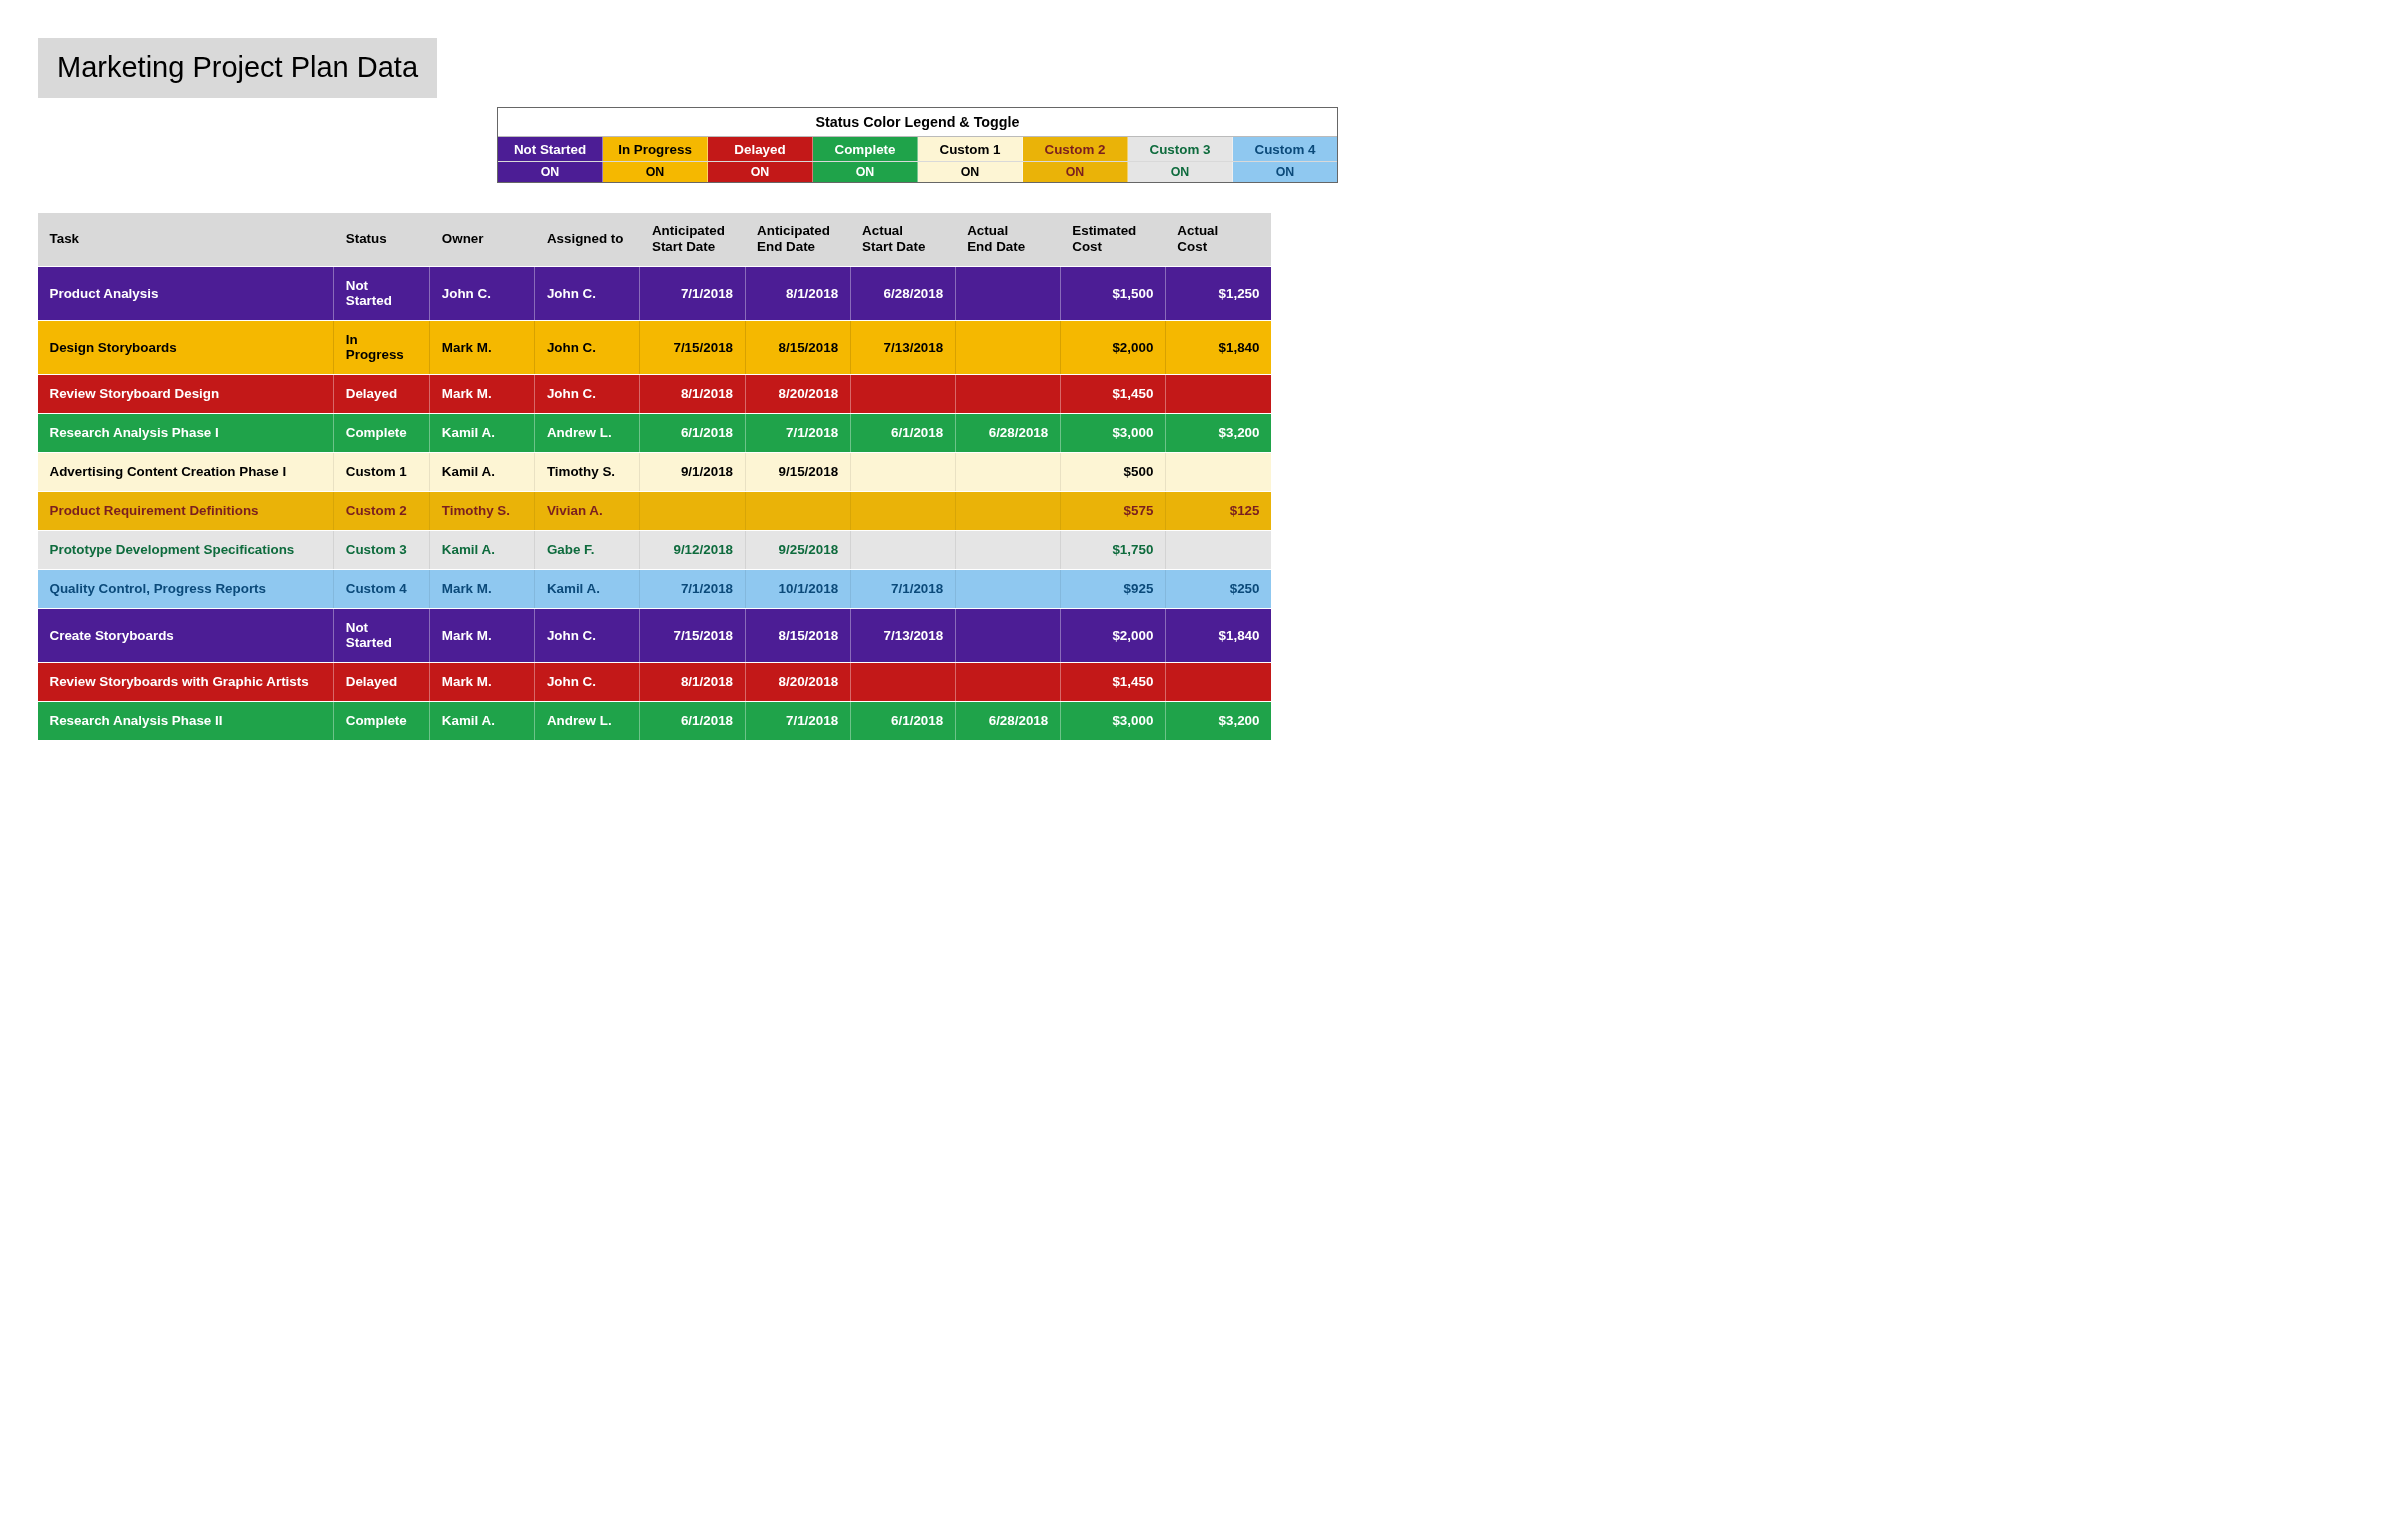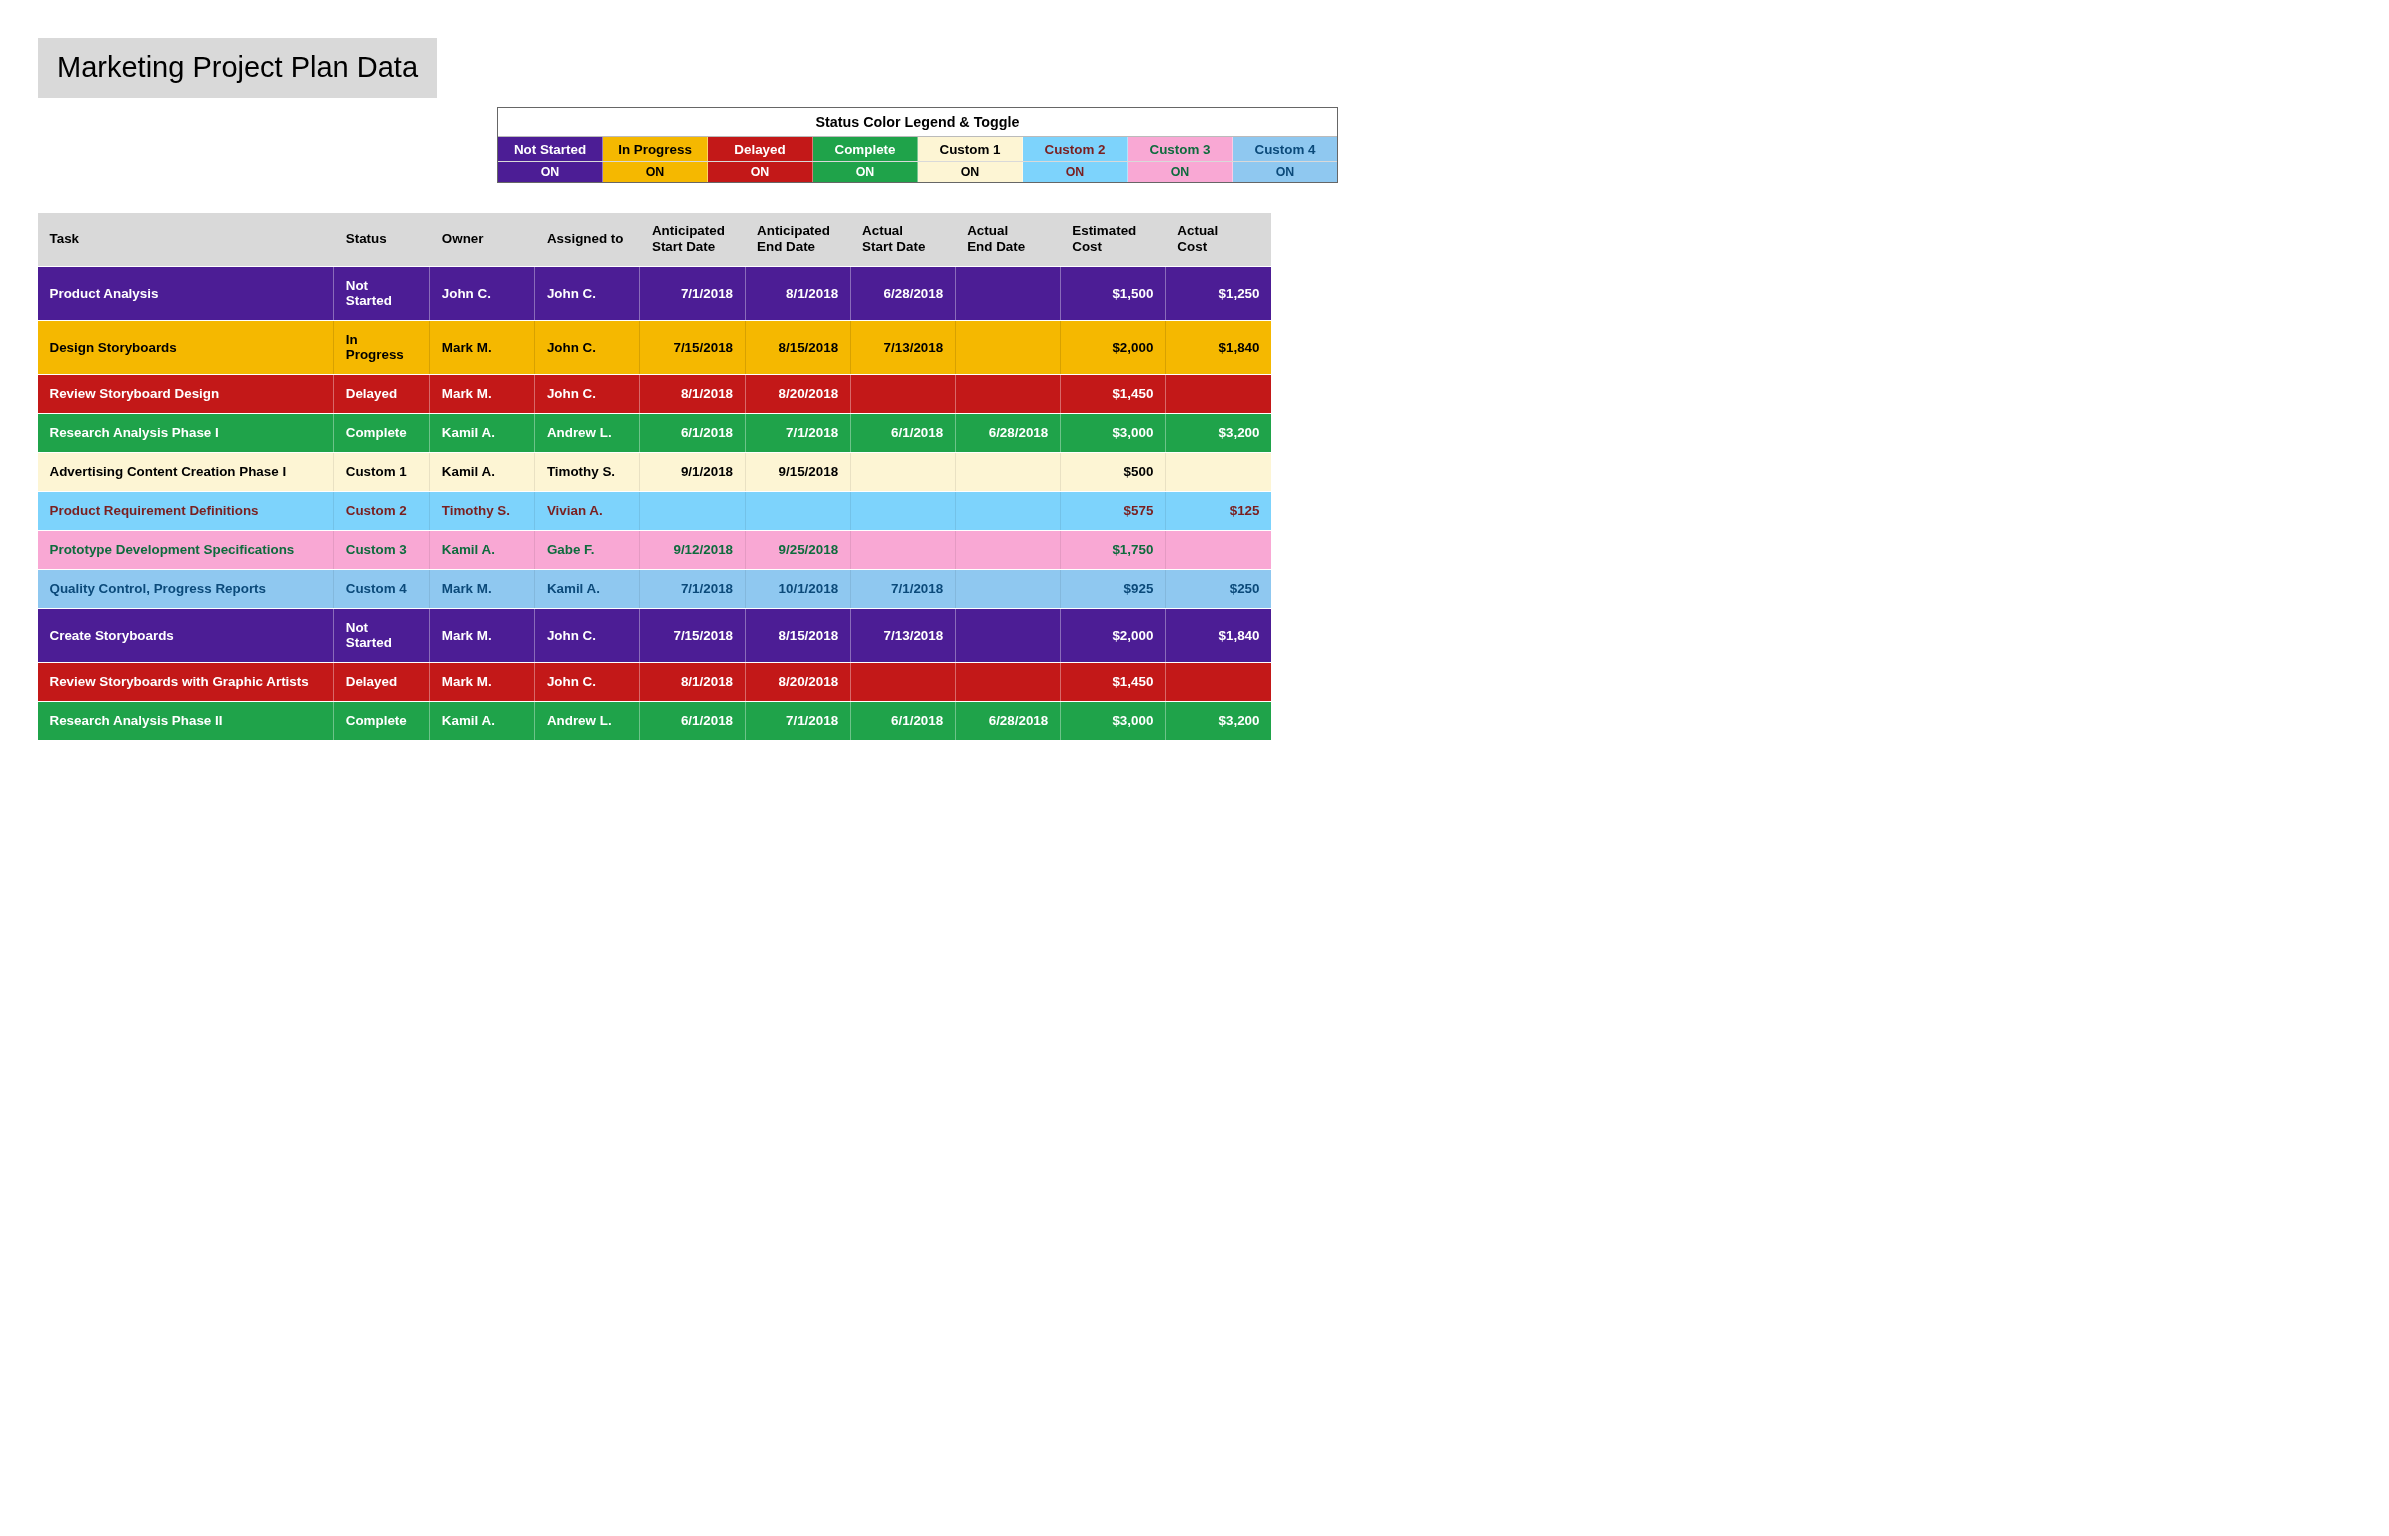--- a/index.html
+++ b/index.html
@@ -90,22 +90,22 @@
     .col-date { width: 105px; text-align: right; }
     .col-cost { width: 105px; text-align: right; }
     .num { text-align: right; }
 
     
     .s-not-started { background: #4c1d95; color: #ffffff; }
     .s-in-progress { background: #f5b800; color: #000000; }
     .s-delayed { background: #c31818; color: #ffffff; }
     .s-complete { background: #1fa34a; color: #ffffff; }
     .s-custom1 { background: #fdf5d4; color: #000000; }
-    .s-custom2 { background: #7dd3fc; color: #7a1f1f; }
-    .s-custom3 { background: #f9a8d4; color: #0e6b3d; }
+    .s-custom2 { background: #eab308; color: #7a1f1f; }
+    .s-custom3 { background: #e5e5e5; color: #0e6b3d; }
     .s-custom4 { background: #8fc8f0; color: #0b4a7a; }
 
     .s-in-progress td { border-right: 1px solid rgba(0,0,0,0.12); }
     .s-custom1 td { border-right: 1px solid rgba(0,0,0,0.08); }
     .s-custom2 td { border-right: 1px solid rgba(0,0,0,0.08); }
     .s-custom3 td { border-right: 1px solid rgba(0,0,0,0.08); }
     .s-custom4 td { border-right: 1px solid rgba(0,0,0,0.08); }
   </style>
 </head>
 <body>

